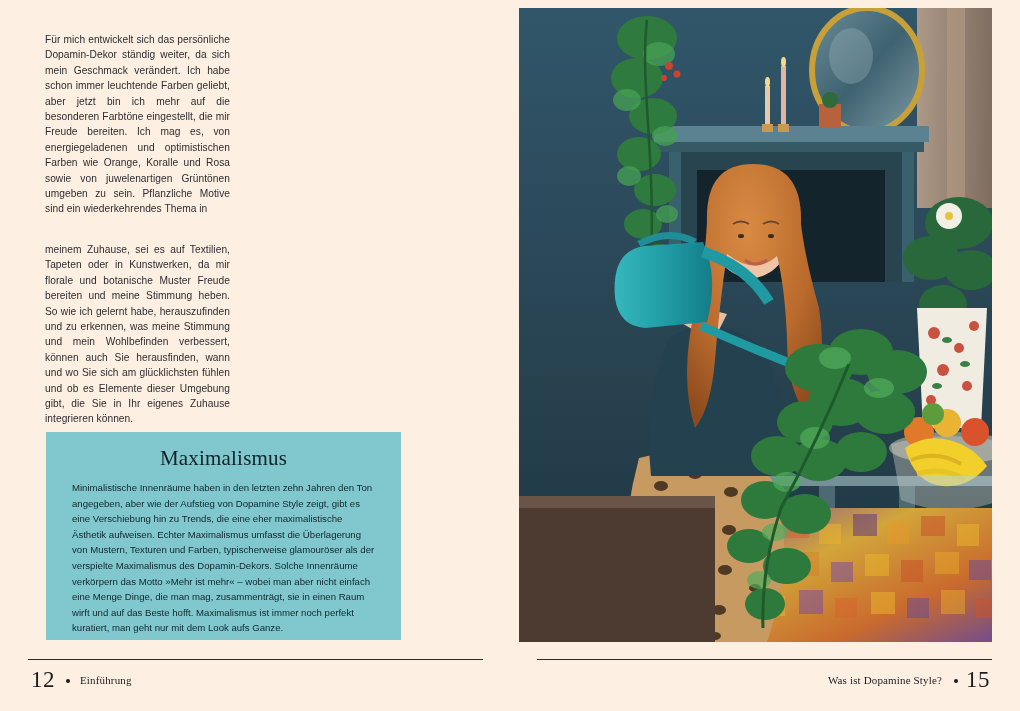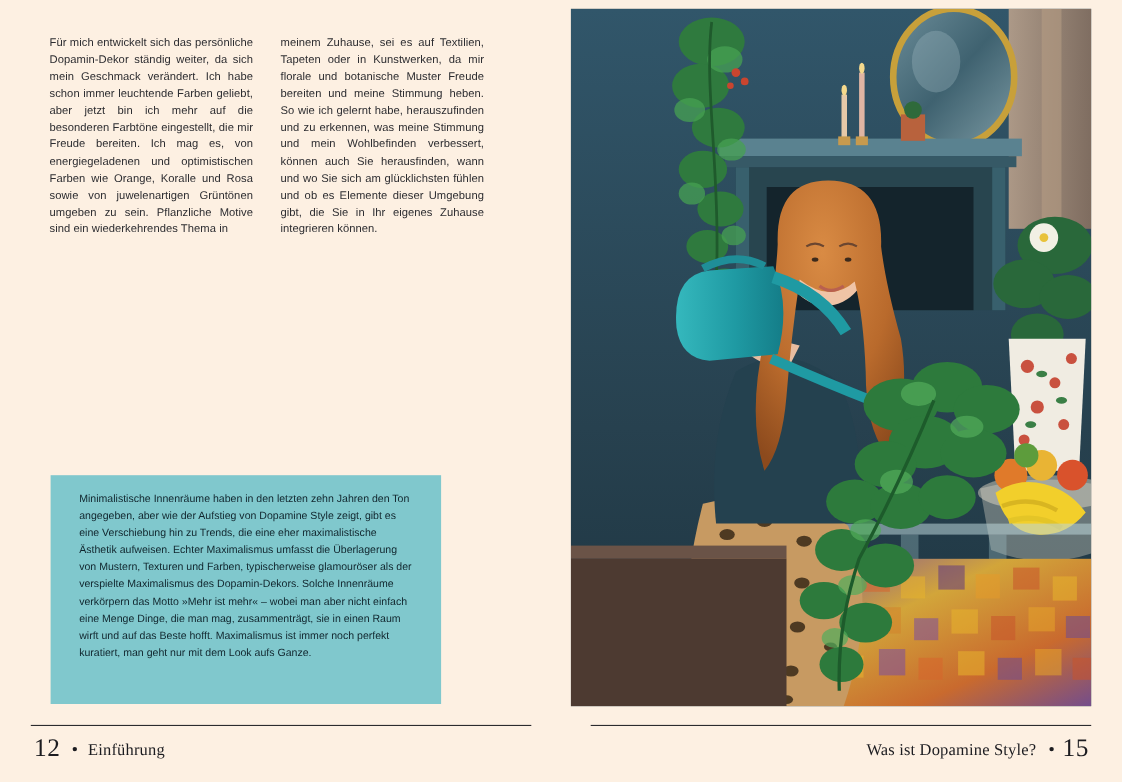--- a/index.html
+++ b/index.html
@@ -30,20 +30,21 @@
     background: #fdf0e2;
   }
 
   .columns {
     position: absolute;
     left: 45px;
     top: 32px;
     width: 395px;
     display: flex;
     gap: 25px;
+    flex-direction: column;
   }
   .col {
     width: 185px;
   }
   .col p {
     margin: 0;
     font-size: 10.2px;
     line-height: 15.4px;
     color: #2c2c30;
     text-align: justify;
@@ -96,21 +97,21 @@
     font-size: 23px;
     color: #1c1c20;
     letter-spacing: 0.5px;
   }
   .folio.left  { left: 31px;  top: 667px; }
   .folio.right { right: 30px; top: 667px; text-align: right; }
 
   .runhead {
     position: absolute;
     font-family: "Liberation Serif", serif;
-    font-size: 15px;
+    font-size: 11px;
     color: #1c1c20;
     top: 674px;
     letter-spacing: 0.15px;
   }
   .runhead.left  { left: 80px; }
   .runhead.right { right: 78px; }
 
   .bullet {
     position: absolute;
     width: 4px;
@@ -144,20 +145,21 @@
     <div class="columns">
       <div class="col">
         <p>Für mich entwickelt sich das persönliche Dopamin-Dekor ständig weiter, da sich mein Geschmack verändert. Ich habe schon immer leuchtende Farben geliebt, aber jetzt bin ich mehr auf die besonderen Farbtöne eingestellt, die mir Freude bereiten. Ich mag es, von energiegeladenen und optimistischen Farben wie Orange, Koralle und Rosa sowie von juwelenartigen Grüntönen umgeben zu sein. Pflanzliche Motive sind ein wiederkehrendes Thema in</p>
       </div>
       <div class="col">
         <p>meinem Zuhause, sei es auf Textilien, Tapeten oder in Kunstwerken, da mir florale und botanische Muster Freude bereiten und meine Stimmung heben. So wie ich gelernt habe, herauszufinden und zu erkennen, was meine Stimmung und mein Wohlbefinden verbessert, können auch Sie herausfinden, wann und wo Sie sich am glücklichsten fühlen und ob es Elemente dieser Umgebung gibt, die Sie in Ihr eigenes Zuhause integrieren können.</p>
       </div>
     </div>
 
     <div class="callout">
+      <h2 class="callout-title">Maximalismus</h2>
       <p class="callout-body">Minimalistische Innenräume haben in den letzten zehn Jahren den Ton angegeben, aber wie der Aufstieg von Dopamine Style zeigt, gibt es eine Verschiebung hin zu Trends, die eine eher maximalistische Ästhetik aufweisen. Echter Maximalismus umfasst die Überlagerung von Mustern, Texturen und Farben, typischerweise glamouröser als der verspielte Maximalismus des Dopamin-Dekors. Solche Innenräume verkörpern das Motto »Mehr ist mehr« – wobei man aber nicht einfach eine Menge Dinge, die man mag, zusammenträgt, sie in einen Raum wirft und auf das Beste hofft. Maximalismus ist immer noch perfekt kuratiert, man geht nur mit dem Look aufs Ganze.</p>
     </div>
 
     <div class="footer-rule left"></div>
     <div class="folio left">12</div>
     <div class="bullet left"></div>
     <div class="runhead left">Einführung</div>
   </div>
 
   <div class="page" style="left:510px;width:510px;">

